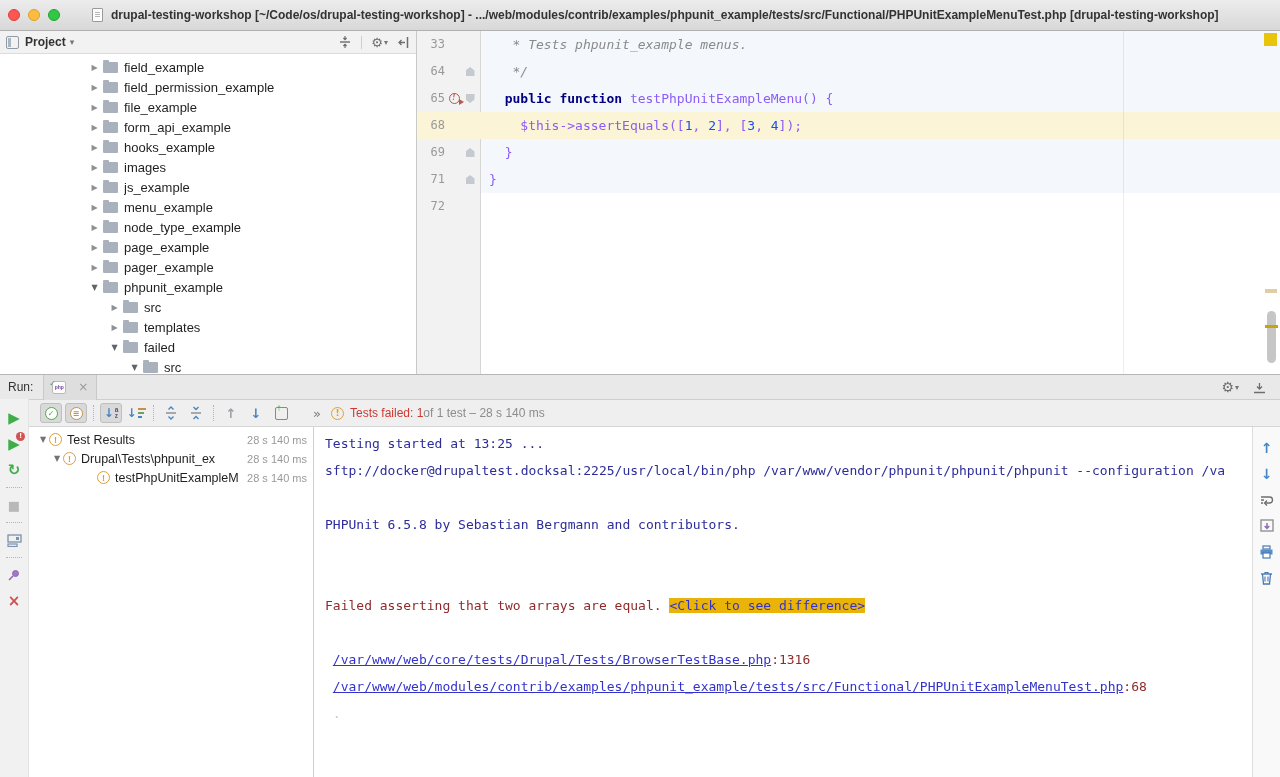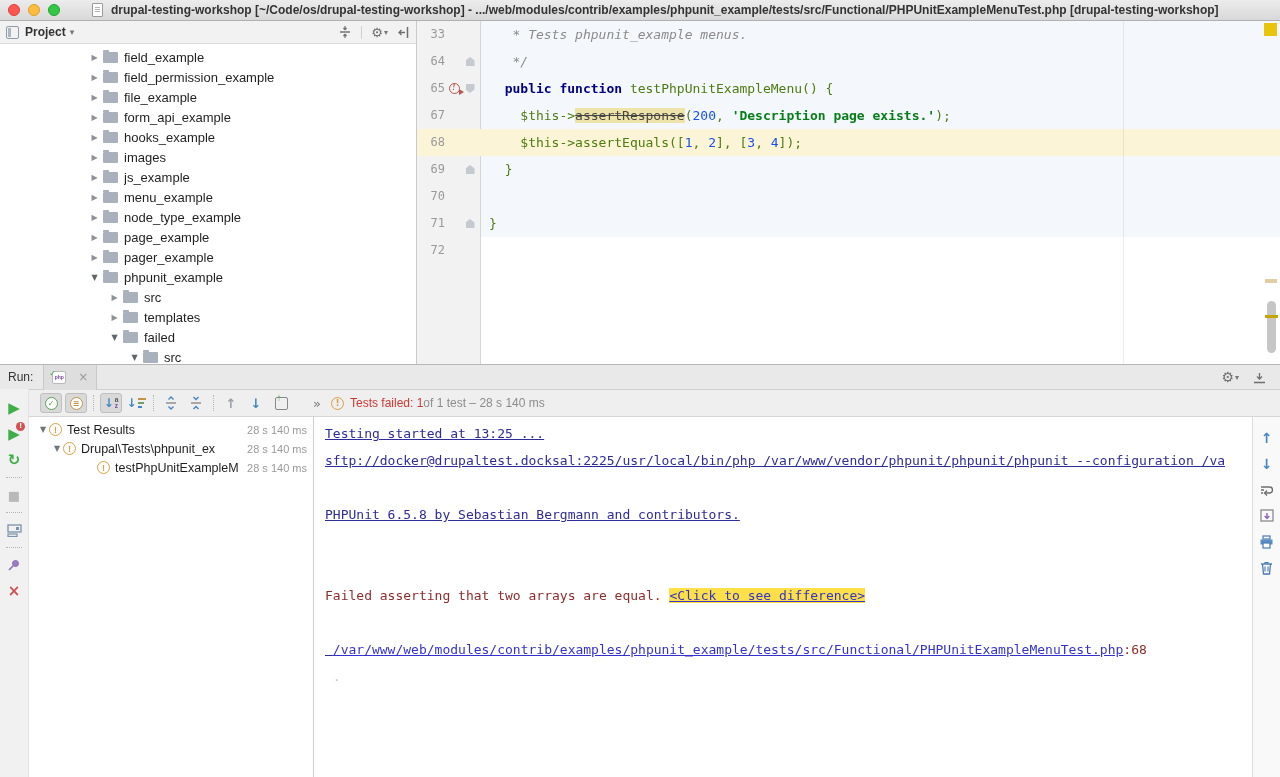--- a/index.html
+++ b/index.html
@@ -3,21 +3,21 @@
 <meta charset="utf-8">
 <style>
   * { box-sizing: border-box; margin: 0; padding: 0; }
   html,body { width:1280px; height:777px; overflow:hidden; }
   body { font-family:"Liberation Sans", sans-serif; background:#fff; color:#262626; }
   .glyph { font-family:"DejaVu Sans", sans-serif; }
 
   .window { width:1280px; height:777px; display:flex; flex-direction:column; position:relative; }
 
   
-  .titlebar { height:21px; flex:none; background:linear-gradient(#ececec,#d8d8d8); border-bottom:1px solid #b0b0b0; display:flex; align-items:center; }
+  .titlebar { height:31px; flex:none; background:linear-gradient(#ececec,#d8d8d8); border-bottom:1px solid #b0b0b0; display:flex; align-items:center; }
   .light { width:12px; height:12px; border-radius:50%; margin-left:8px; flex:none; }
   .light.red    { background:#fc5753; border:1px solid #df3e38; }
   .light.yellow { background:#fdbc40; border:1px solid #dea123; }
   .light.green  { background:#33c748; border:1px solid #1fa42d; }
   .doc-icon { width:11px; height:14px; background:#fdfdfd; border:1px solid #9a9a9a; border-radius:1px; margin-left:32px; flex:none; position:relative; }
   .doc-icon::before { content:""; position:absolute; left:2px; top:3px; width:5px; height:1px; background:#b5b5b5; box-shadow:0 2px 0 #b5b5b5, 0 4px 0 #b5b5b5; }
   .title-text { font-size:12px; font-weight:bold; color:#333; margin-left:8px; white-space:nowrap; overflow:hidden; }
 
   
   .main { height:343px; flex:none; display:flex; }
@@ -52,21 +52,21 @@
   .gi { width:18px; flex:none; display:flex; align-items:center; justify-content:center; position:relative; }
   .fail-ico { width:11px; height:11px; border:1.5px solid #b9564e; border-radius:50%; color:#b9564e; font-size:8px; font-weight:bold; line-height:8px; text-align:center; position:relative; }
   .fail-ico::after { content:""; position:absolute; right:-5px; bottom:-2px; border-left:5px solid #b9564e; border-top:3px solid transparent; border-bottom:3px solid transparent; }
   .fo { width:14px; flex:none; display:flex; align-items:center; justify-content:center; }
   .fold-start i, .fold-end i { display:block; width:9px; height:9px; background:#c4cad0; }
   .fold-start i { clip-path:polygon(0 0, 100% 0, 100% 60%, 50% 100%, 0 60%); }
   .fold-end i   { clip-path:polygon(50% 0, 100% 40%, 100% 100%, 0 100%, 0 40%); }
   .ed-code { flex:1; white-space:pre; padding-left:8px; }
   .ed-line.tint .ed-code { background:#f4f8fd; }
   .ed-line.caret .ed-code, .ed-line.caret .ed-gutter { background:#fbf4d7; }
-  .tk-plain { color:#4d7c0f; }
+  .tk-plain { color:#8b5cf6; }
   .tk-comment { color:#8a8a8a; font-style:italic; }
   .tk-keyword { color:#000080; font-weight:bold; }
   .tk-string { color:#067d17; font-weight:bold; }
   .tk-number { color:#1750eb; }
   .tk-deprecated { color:#454545; background:#eee3a8; text-decoration:line-through; }
   .margin-guide { position:absolute; left:706px; top:0; bottom:0; width:1px; background:rgba(0,0,0,0.07); z-index:2; }
   .err-badge { position:absolute; right:3px; top:2px; width:13px; height:13px; background:#e8c50a; z-index:3; }
   .stripe-warn { position:absolute; right:3px; top:258px; width:12px; height:4px; background:#e0cda2; z-index:3; }
   .scroll-thumb { position:absolute; right:4px; top:280px; width:9px; height:52px; background:#a8a8a8; opacity:.65; border-radius:5px; z-index:3; }
   .stripe-caret { position:absolute; right:2px; top:294px; width:13px; height:3px; background:#c8a408; z-index:4; }
@@ -122,25 +122,25 @@
   .tt-row { height:19px; display:flex; align-items:center; font-size:12.5px; color:#1f1f1f; padding-right:6px; white-space:nowrap; }
   .tt-chev { width:12px; flex:none; font-size:8px; color:#6f7478; text-align:center; font-family:"DejaVu Sans",sans-serif; }
   .tt-ico { width:13px; height:13px; border-radius:50%; border:1.5px solid #d9a043; color:#d9a043; font-size:9px; font-weight:bold; display:flex; align-items:center; justify-content:center; margin-right:5px; flex:none; }
   .tt-label { flex:1; overflow:hidden; }
   .tt-dur { color:#9a9a9a; font-size:11px; flex:none; margin-left:6px; }
 
   .v-split { width:1px; background:#cfcfcf; flex:none; }
 
   .console { flex:1; background:#fff; overflow:hidden; padding:3px 0 0 11px; }
   .con-line { height:27px; line-height:27px; font-family:"DejaVu Sans Mono", monospace; font-size:13px; white-space:pre; }
-  .seg-sys { color:#2c2c9a;text-decoration:underline; }
+  .seg-sys { color:#2c2c9a; }
   .seg-err { color:#8f2b2b; }
   .seg-ref { color:#8f2b2b; }
   .seg-link { color:#3333cc; text-decoration:underline; cursor:pointer; }
-  .seg-linkhl { color:#3333cc; text-decoration:underline; background:#fde047; cursor:pointer; }
+  .seg-linkhl { color:#3333cc; background:#eab308; cursor:pointer; }
   .seg-faint { color:#c8c8c8; }
 
   .right-strip { width:28px; flex:none; background:#f9f9f9; border-left:1px solid #ddd; display:flex; flex-direction:column; align-items:center; padding-top:8px; }
   .rs-ico { height:26px; display:flex; align-items:center; justify-content:center; width:100%; }
   .rs-blue { color:#4586c4; font-size:14px; font-weight:bold; }
   svg.mini { display:block; }
 </style>
 </head>
 <body>
 
@@ -290,53 +290,37 @@
               <span class="ln">65</span>
               <span class="gi">
                 <i class="fail-ico">!</i>
               </span>
               <span class="fo fold-start">
                 <i></i>
               </span>
             </span>
             <span class="ed-code"><span class="tk-plain">  </span><span class="tk-keyword">public function</span><span class="tk-plain"> testPhpUnitExampleMenu() {</span></span>
           </div>
-          <div class="ed-line tint">
-            <span class="ed-gutter">
-              <span class="ln">67</span>
-              <span class="gi"></span>
-              <span class="fo"></span>
-            </span>
-            <span class="ed-code"><span class="tk-plain">    $this-&gt;</span><span class="tk-deprecated">assertResponse</span><span class="tk-plain">(</span><span class="tk-number">200</span><span class="tk-plain">, </span><span class="tk-string">'Description page exists.'</span><span class="tk-plain">);</span></span>
-          </div>
           <div class="ed-line caret">
             <span class="ed-gutter">
               <span class="ln">68</span>
               <span class="gi"></span>
               <span class="fo"></span>
             </span>
             <span class="ed-code"><span class="tk-plain">    $this-&gt;assertEquals([</span><span class="tk-number">1</span><span class="tk-plain">, </span><span class="tk-number">2</span><span class="tk-plain">], [</span><span class="tk-number">3</span><span class="tk-plain">, </span><span class="tk-number">4</span><span class="tk-plain">]);</span></span>
           </div>
           <div class="ed-line tint">
             <span class="ed-gutter">
               <span class="ln">69</span>
               <span class="gi"></span>
               <span class="fo fold-end">
                 <i></i>
               </span>
             </span>
             <span class="ed-code"><span class="tk-plain">  }</span></span>
-          </div>
-          <div class="ed-line tint">
-            <span class="ed-gutter">
-              <span class="ln">70</span>
-              <span class="gi"></span>
-              <span class="fo"></span>
-            </span>
-            <span class="ed-code"></span>
           </div>
           <div class="ed-line tint">
             <span class="ed-gutter">
               <span class="ln">71</span>
               <span class="gi"></span>
               <span class="fo fold-end">
                 <i></i>
               </span>
             </span>
             <span class="ed-code"><span class="tk-plain">}</span></span>
@@ -488,20 +472,21 @@
 
       <div class="console" id="console-lines">
           <div class="con-line"><span class="seg-sys">Testing started at 13:25 ...</span></div>
           <div class="con-line"><span class="seg-sys">sftp://docker@drupaltest.docksal:2225/usr/local/bin/php /var/www/vendor/phpunit/phpunit/phpunit --configuration /va</span></div>
           <div class="con-line"></div>
           <div class="con-line"><span class="seg-sys">PHPUnit 6.5.8 by Sebastian Bergmann and contributors.</span></div>
           <div class="con-line"></div>
           <div class="con-line"></div>
           <div class="con-line"><span class="seg-err">Failed asserting that two arrays are equal. </span><span class="seg-linkhl">&lt;Click to see difference&gt;</span></div>
           <div class="con-line"></div>
+          <div class="con-line"><span class="seg-sys"> </span><span class="seg-link">/var/www/web/core/tests/Drupal/Tests/BrowserTestBase.php</span><span class="seg-ref">:1316</span></div>
           <div class="con-line"><span class="seg-sys"> </span><span class="seg-link">/var/www/web/modules/contrib/examples/phpunit_example/tests/src/Functional/PHPUnitExampleMenuTest.php</span><span class="seg-ref">:68</span></div>
           <div class="con-line"><span class="seg-faint"> .</span></div>
         </div>
 
       <div class="right-strip">
         <span class="rs-ico rs-blue glyph">↑</span>
         <span class="rs-ico rs-blue glyph">↓</span>
         <span class="rs-ico">
           <svg class="mini" width="15" height="13" viewBox="0 0 15 13">
               <path d="M2 3h8.5a3 3 0 0 1 0 6H6" stroke="#6e6e6e" stroke-width="1.3" fill="none"></path>

